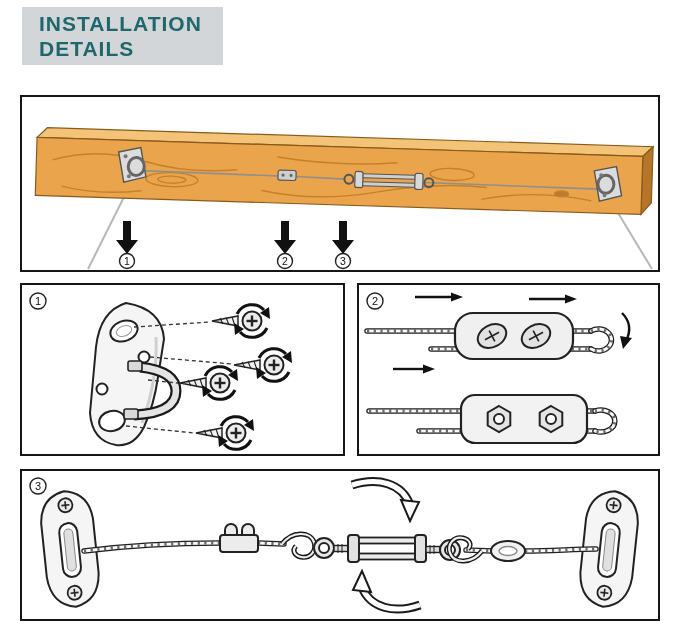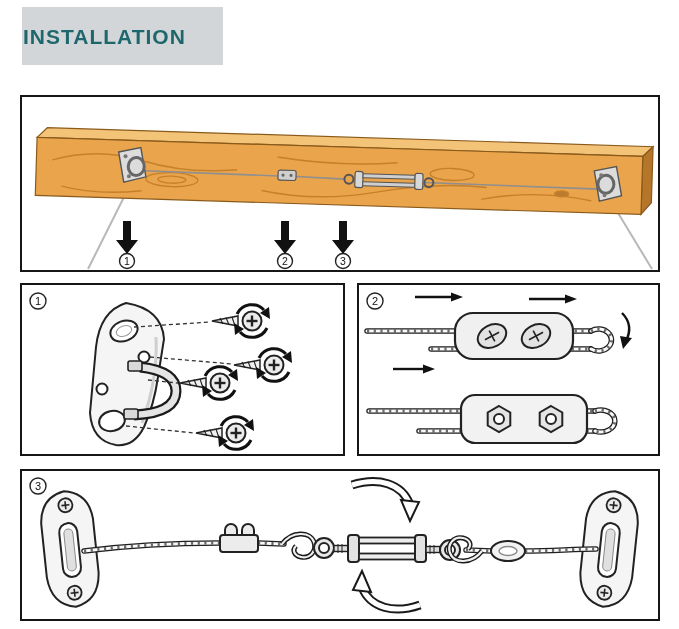--- a/index.html
+++ b/index.html
@@ -4,21 +4,21 @@
 <style>
   * { box-sizing: border-box; }
   html,body { margin:0; padding:0; }
   body {
     width:679px; height:629px; background:#ffffff; position:relative;
     font-family:"Liberation Sans", sans-serif;
   }
   .header-block {
     position:absolute; left:22px; top:7px; width:201px; height:58px;
     background:#d3d6d8; display:flex; flex-direction:column; justify-content:center;
-    padding-left:1px;
+    padding-left:17px;
   }
   .header-title {
     color:#1e686d; font-weight:bold; font-size:21px; line-height:25px; letter-spacing:1px;
   }
   .panel { position:absolute; border:2px solid #161616; background:#fff; overflow:hidden; }
   #overview-panel { left:20px; top:95px;  width:640px; height:177px; }
   #panel-1        { left:20px; top:283px; width:325px; height:173px; }
   #panel-2        { left:357px;top:283px; width:303px; height:173px; }
   #panel-3        { left:20px; top:469px; width:640px; height:152px; }
   svg { display:block; }
@@ -32,20 +32,21 @@
   .rot-w  { fill:none; stroke:#ffffff; stroke-width:5;  }
   .arrow-line { stroke:#111; stroke-width:2.4; fill:none; }
   .dash-lead { stroke:#333; stroke-width:1.3; stroke-dasharray:4 3; fill:none; }
   .grain { stroke:#c07a25; stroke-width:1.4; fill:none; opacity:.85; }
 </style>
 </head>
 <body>
 
 <div class="header-block">
   <div class="header-title">INSTALLATION</div>
+  <div class="header-title">DETAILS</div>
 </div>
 
 <div class="panel" id="overview-panel">
   <svg width="636" height="173" viewBox="0 0 636 173">
 
     <g>
       <line x1="108" y1="88" x2="66" y2="172" stroke="#b8b8b8" stroke-width="2"></line>
       <line x1="590" y1="106" x2="630" y2="172" stroke="#b8b8b8" stroke-width="2"></line>
     </g>
 

